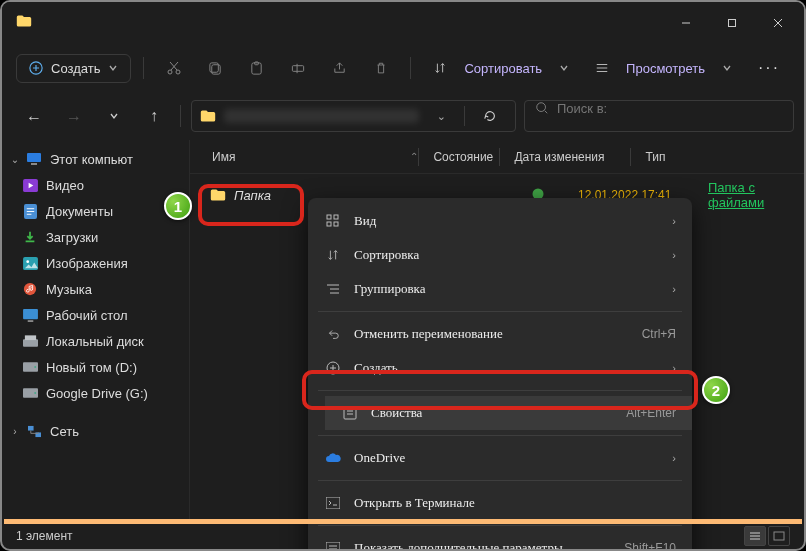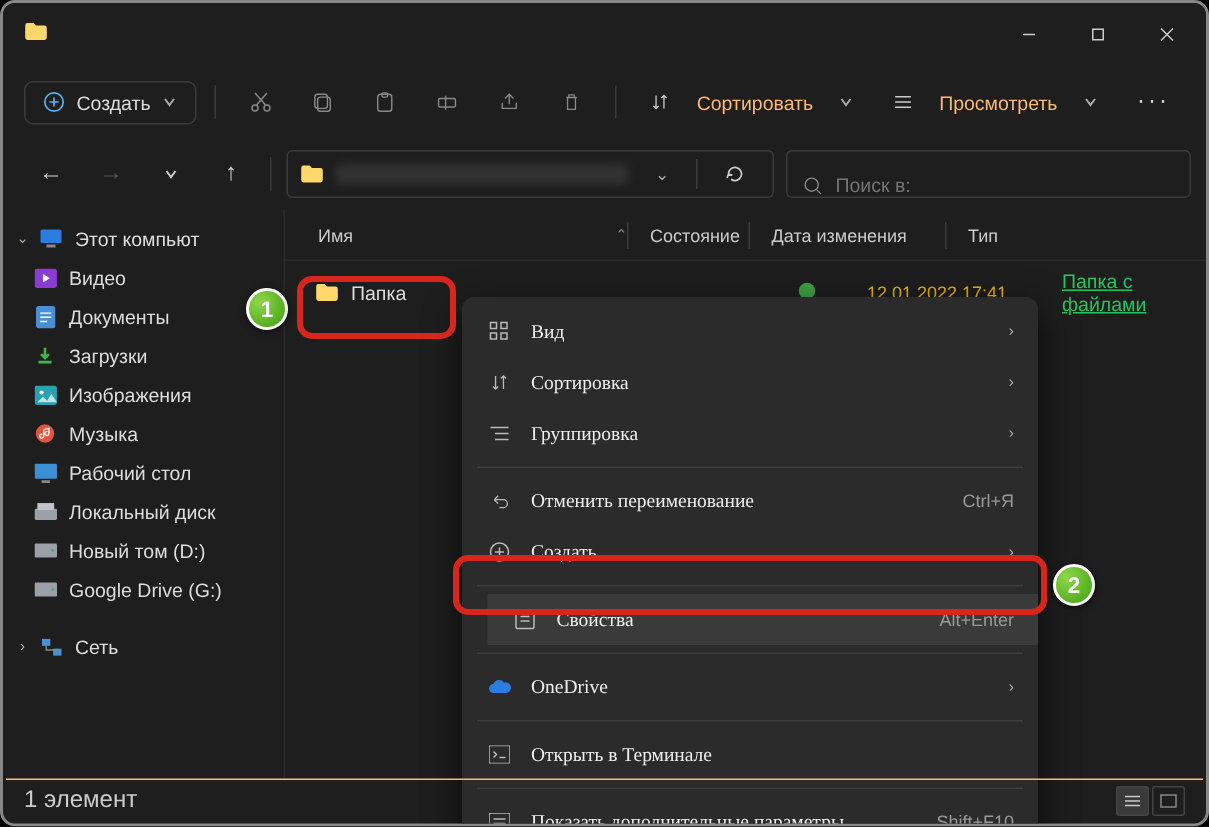--- a/index.html
+++ b/index.html
@@ -10,33 +10,33 @@
 .titlebar { height: 42px; display: flex; align-items: center; padding: 0 4px; background: #1e1e1e; }
 .titlebar .folder-ico { margin-left: 10px; }
 .win-controls { margin-left: auto; display: flex; gap: 2px; }
 .win-btn { width: 44px; height: 30px; display: flex; align-items: center; justify-content: center; color: #ccc; font-size: 14px; }
 .win-btn svg { width: 10px; height: 10px; }
 
 .toolbar { height: 48px; display: flex; align-items: center; padding: 0 14px; gap: 6px; }
 .new-btn { display: flex; align-items: center; gap: 8px; padding: 6px 12px; border: 1px solid #3a3a3a; border-radius: 6px; color: #ddd; font-size: 13px; }
 .vdiv { width: 1px; height: 22px; background: #3a3a3a; margin: 0 6px; }
 .tool-ico { width: 36px; height: 36px; display: flex; align-items: center; justify-content: center; color: #888; border-radius: 4px; }
-.tool-drop { display: flex; align-items: center; gap: 17px; padding: 6px 10px; color: #fdba74; font-size: 13px; border-radius: 4px; }
+.tool-drop { display: flex; align-items: center; gap: 17px; padding: 6px 10px; color: #c4b5fd; font-size: 13px; border-radius: 4px; }
 .tool-drop svg.chev { width: 10px; height: 10px; }
 .more { margin-left: auto; font-size: 16px; letter-spacing: 2px; padding: 4px 10px; color: #ddd; }
 
 .navbar { height: 48px; display: flex; align-items: center; padding: 0 10px 0 16px; gap: 8px; }
 .nav-arrow { width: 32px; height: 32px; display: flex; align-items: center; justify-content: center; color: #ccc; font-size: 16px; border-radius: 4px; }
 .nav-arrow.disabled { color: #555; }
 .vsep { width: 1px; height: 22px; background: #3a3a3a; margin: 0 2px; }
 .addr { flex: 1; height: 32px; border: 1px solid #3a3a3a; border-radius: 4px; display: flex; align-items: center; padding: 0 8px; gap: 8px; position: relative; }
 .addr-blur { flex: 1; height: 14px; background: #4a4a4a; border-radius: 4px; filter: blur(3px); opacity: .45; }
 .addr-chev { color: #aaa; font-size: 11px; padding: 0 10px; }
 .refresh { width: 34px; height: 32px; display: flex; align-items: center; justify-content: center; color: #ccc; border-radius: 4px; }
-.search { width: 270px; height: 32px; border: 1px solid #3a3a3a; border-radius: 4px; display: flex; align-items: flex-end; padding: 0 10px; gap: 8px; }
+.search { width: 270px; height: 32px; border: 1px solid #3a3a3a; border-radius: 4px; display: flex; align-items: flex-start; padding: 0 10px; gap: 8px; }
 .search input { flex: 1; background: none; border: none; outline: none; color: #ddd; font-size: 13px; }
 
 .body { display: flex; height: calc(100% - 42px - 48px - 48px - 28px); }
 
 .sidebar { width: 188px; padding: 6px 0; color: #ddd; font-size: 13px; overflow: hidden; border-right: 1px solid #2a2a2a; }
 .tree-item { display: flex; align-items: center; gap: 8px; padding: 5px 8px 5px 20px; white-space: nowrap; }
 .tree-item.sub { padding-left: 20px; }
 .tree-chev { width: 10px; text-align: center; color: #aaa; font-size: 10px; margin-right: -2px; margin-left: -12px; }
 .tree-ico { width: 16px; height: 16px; display: inline-flex; align-items: center; justify-content: center; flex: none; }
 
@@ -44,42 +44,42 @@
 .cols { display: flex; height: 34px; align-items: center; color: #ccc; font-size: 12px; border-bottom: 1px solid #2a2a2a; }
 .col { padding: 0 14px; display: flex; gap: 6px; }
 .col.name { width: 310px; padding-left: 22px; }
 .col.state { width: 80px; }
 .col.date { width: 130px; }
 .col.type { flex: 1; }
 .cdiv { width: 1px; height: 18px; background: #3a3a3a; }
 .sort-ind { color: #888; font-size: 10px; margin-left: -90px; margin-right: auto; }
 
 .row { display: flex; align-items: center; height: 30px; color: #ddd; font-size: 13px; margin-top: 6px; margin-left: 8px; }
-.row-name { width: 300px; display: flex; align-items: center; gap: 8px; padding-left: 12px; }
+.row-name { width: 300px; display: flex; align-items: center; gap: 8px; padding-left: 12px; font-style: italic; }
 .row-state { width: 80px; text-align: center; }
 .row-date { width: 130px; color: #eab308; font-size: 12px; }
 .row-type { flex: 1; color: #22c55e; font-size: 13px; text-decoration: underline; }
 
 .hl-1 { position: absolute; top: 182px; left: 196px; width: 106px; height: 42px; border: 4px solid #d9261c; border-radius: 10px; pointer-events: none; }
 .badge { width: 28px; height: 28px; border-radius: 50%; background: radial-gradient(circle at 30% 30%, #8fd64a, #3fa010); border: 2px solid #fff; display: flex; align-items: center; justify-content: center; color: #fff; font-weight: bold; font-size: 15px; position: absolute; box-shadow: 0 1px 4px rgba(0,0,0,.6); }
 .badge.b1 { top: 190px; left: 162px; }
 .badge.b2 { top: 374px; left: 700px; }
 
 .ctx { position: absolute; top: 196px; left: 306px; width: 384px; background: #2b2b2b; border-radius: 8px; padding: 6px 0; box-shadow: 0 8px 24px rgba(0,0,0,.7); font-size: 13px; color: #eee; }
 .ctx-item { display: flex; align-items: center; gap: 12px; padding: 8px 16px; }
 .ctx-item:hover, .ctx-item.hover { background: #3a3a3a; margin-left: 17px; }
 .ctx-ico { width: 18px; height: 18px; display: inline-flex; align-items: center; justify-content: center; color: #bbb; font-size: 14px; flex: none; }
 .ctx-label { flex: 1; font-family: Liberation Serif, serif; }
 .ctx-short { color: #999; font-size: 12px; }
 .ctx-chev { color: #aaa; font-size: 11px; }
 .ctx-sep { height: 1px; background: #3e3e3e; margin: 5px 10px; }
 
 .hl-2 { position: absolute; top: 368px; left: 300px; width: 396px; height: 40px; border: 4px solid #d9261c; border-radius: 10px; pointer-events: none; }
 
-.status { position: absolute; bottom: 2px; left: 2px; right: 2px; height: 28px; display: flex; align-items: center; padding: 0 12px; font-size: 16px; color: #ccc; border-top: 1px solid #fdba74; }
+.status { position: absolute; bottom: 2px; left: 2px; right: 2px; height: 28px; display: flex; align-items: center; padding: 0 12px; font-size: 12px; color: #ccc; border-top: 5px solid #fdba74; }
 .view-toggles { margin-left: auto; display: flex; gap: 2px; }
 .view-btn { width: 22px; height: 20px; border: 1px solid #444; display: flex; align-items: center; justify-content: center; color: #aaa; font-size: 11px; border-radius: 2px; }
 .view-btn.active { background: #3a3a3a; }
 
 .folder-svg { width: 16px; height: 14px; }
 </style>
 </head>
 <body>
 
 <div class="window">

